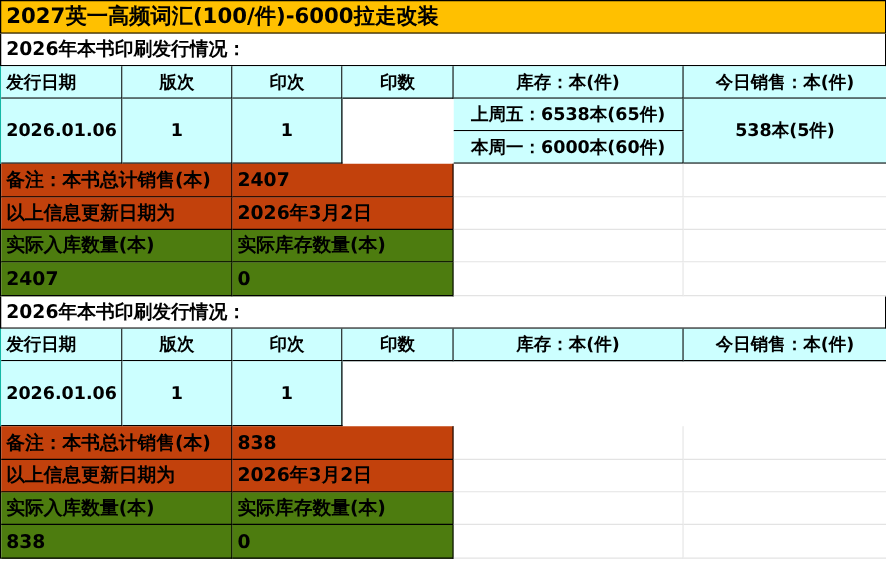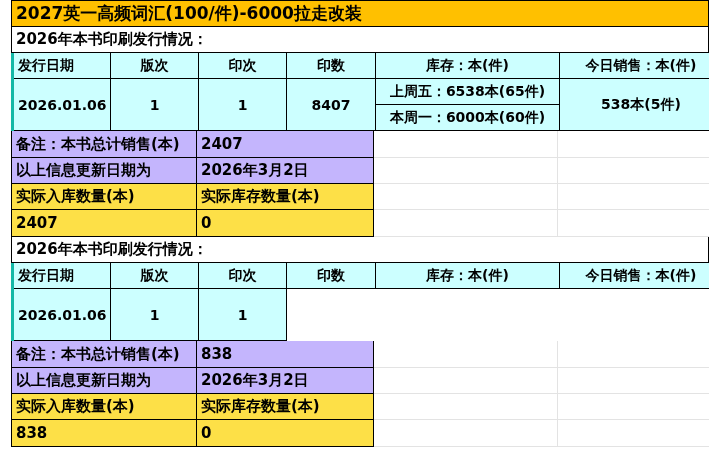--- a/index.html
+++ b/index.html
@@ -4,21 +4,21 @@
 <style>
   * { box-sizing: border-box; margin: 0; padding: 0; }
   html, body {
     width: 709px; height: 469px; overflow: hidden;
     background: #ffffff;
     font-family: "DejaVu Sans", sans-serif;
     font-weight: bold;
     color: #000;
   }
   .sheet { width: 709px; }
-  .section { width: 709px; padding-left: 11px; }
+  .section { width: 709px; }
 
   
   .title-row {
     height: 27px; line-height: 25px;
     background: #FFC000;
     border-left: 1px solid #000; border-right: 1px solid #000; border-bottom: 1px solid #000;
     font-size: 17px; padding-left: 4px;
     overflow: hidden; white-space: nowrap;
   }
   .section:first-child .title-row { border-top: 1px solid #000; }
@@ -28,49 +28,49 @@
     border-left: 1px solid #000; border-right: 1px solid #000; border-bottom: 1px solid #000;
     font-size: 15px; padding-left: 4px;
     overflow: hidden; white-space: nowrap;
   }
 
   
   .mg {
     display: grid;
     grid-template-columns: 97px 88px 88px 89px 184px 163px;
     grid-auto-rows: 26px;
-    border-left: 3px solid #14b8a6;
+    border-left: 1px solid #14b8a6;
     width: 698px;
   }
   .c {
     background: #CCFFFF;
     border-right: 1px solid #000;
     border-bottom: 1px solid #000;
     display: flex; align-items: center; justify-content: center;
     font-size: 14px; white-space: nowrap; overflow: hidden;
   }
   .c.left { justify-content: flex-start; padding-left: 4px; }
 
   
   .ng {
     display: grid;
     grid-template-columns: 185px 177px 184px 163px;
     grid-template-rows: 27px 26px 26px 27px;
     border-left: 1px solid #000;
     width: 709px;
   }
   .n {
-    background: #c4b5fd;
+    background: #c2410c;
     border-right: 1px solid #000;
     border-bottom: 1px solid #000;
     display: flex; align-items: center; justify-content: flex-start;
     padding-left: 4px;
     font-size: 15px; white-space: nowrap; overflow: hidden;
   }
-  .n.cyan { background: #fde047; }
+  .n.cyan { background: #4d7c0f; }
   .e  { background: #ffffff; border-bottom: 1px solid #e3e3e3; border-right: 1px solid #e3e3e3; }
   .e2 { background: #ffffff; border-bottom: 1px solid #e3e3e3; }
 </style>
 </head>
 <body>
 
 <div class="sheet">
 
   <div class="section">
     <div class="title-row">2027英一高频词汇(100/件)-6000拉走改装</div>
@@ -80,21 +80,20 @@
       <div class="c left" style="grid-area:1/1">发行日期</div>
       <div class="c" style="grid-area:1/2">版次</div>
       <div class="c" style="grid-area:1/3">印次</div>
       <div class="c" style="grid-area:1/4">印数</div>
       <div class="c" style="grid-area:1/5">库存：本(件)</div>
       <div class="c" style="grid-area:1/6">今日销售：本(件)</div>
 
       <div class="c left" style="grid-row:2/4;grid-column:1">2026.01.06</div>
       <div class="c" style="grid-row:2/4;grid-column:2">1</div>
       <div class="c" style="grid-row:2/4;grid-column:3">1</div>
-      <div class="c" style="grid-row:2/4;grid-column:4">8407</div>
       <div class="c" style="grid-area:2/5">上周五：6538本(65件)</div>
       <div class="c" style="grid-area:3/5">本周一：6000本(60件)</div>
       <div class="c" style="grid-row:2/4;grid-column:6">538本(5件)</div>
     </div>
 
     <div class="ng">
       <div class="n" style="grid-area:1/1">备注：本书总计销售(本)</div>
       <div class="n" style="grid-area:1/2">2407</div>
       <div class="e" style="grid-area:1/3"></div>
       <div class="e2" style="grid-area:1/4"></div>

